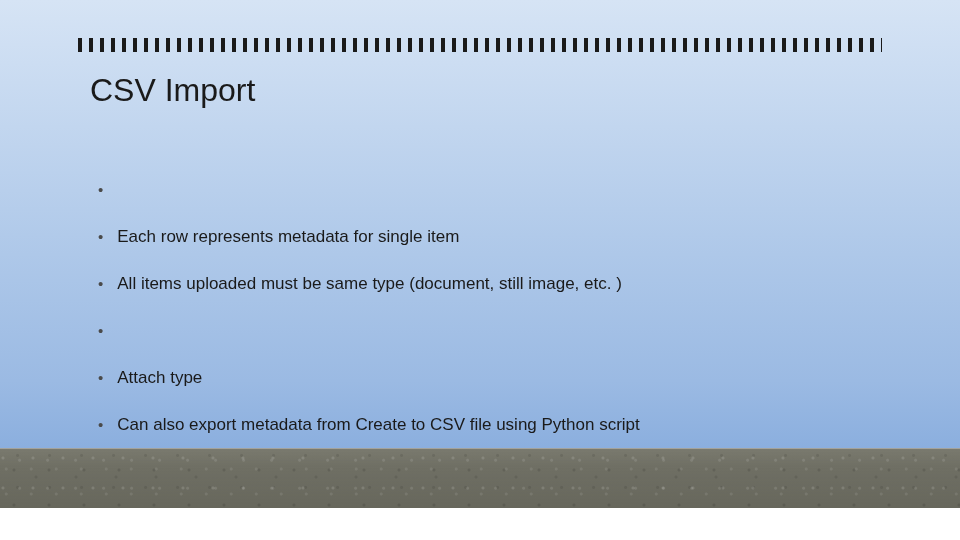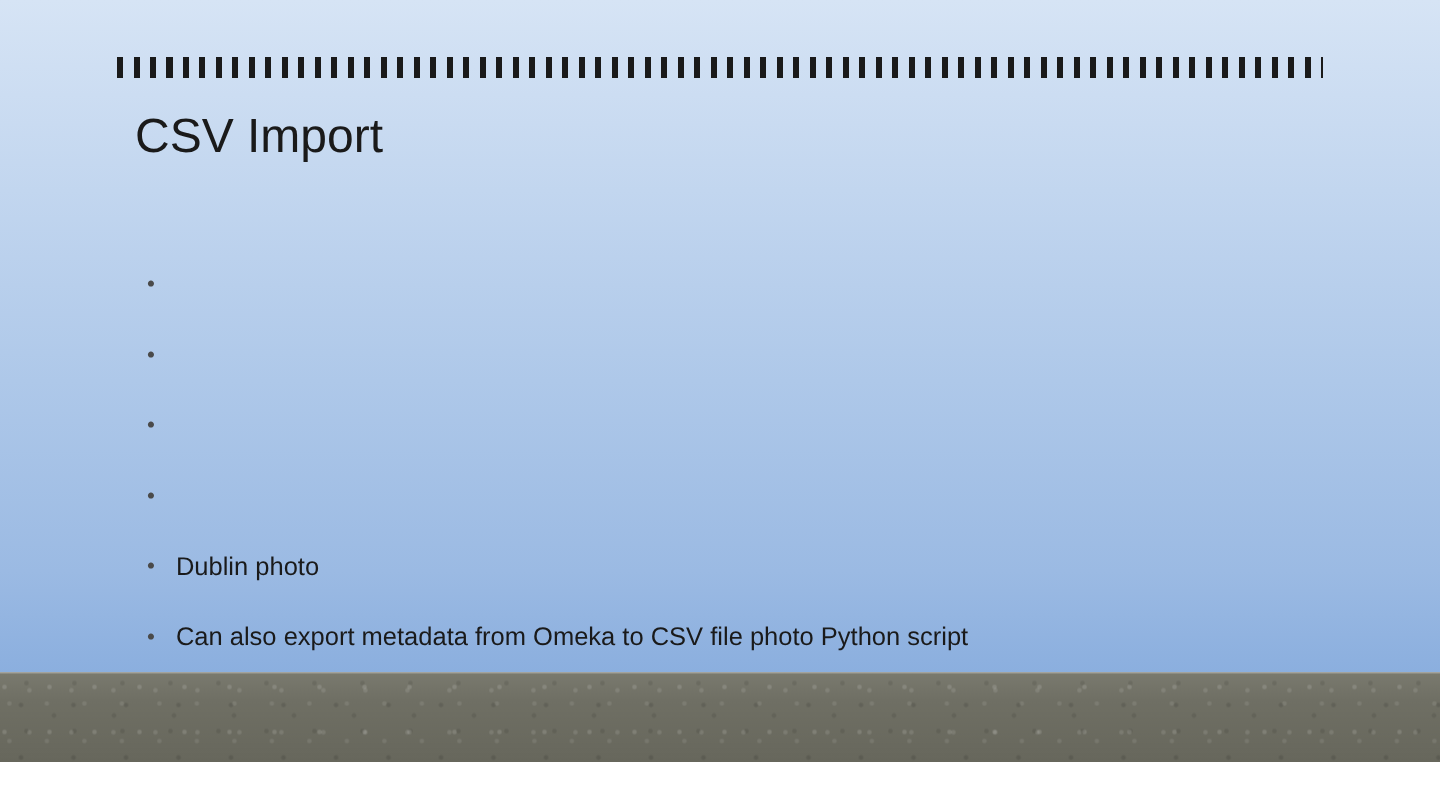--- a/index.html
+++ b/index.html
@@ -102,31 +102,33 @@
   <div class="dashed-border"></div>
 
   <h1 class="title">CSV Import</h1>
 
   <div class="content">
     <div class="bullet-item">
       <span class="bullet">•</span>
     </div>
     <div class="bullet-item">
       <span class="bullet">•</span>
+      <span class="bullet-text">Each row represents metadata for single item</span>
+    </div>
+    <div class="bullet-item">
+      <span class="bullet">•</span>
+      <span class="bullet-text">All items uploaded must be same type (document, still image, etc. )</span>
     </div>
     <div class="bullet-item">
       <span class="bullet">•</span>
     </div>
     <div class="bullet-item">
       <span class="bullet">•</span>
+      <span class="bullet-text">Attach type</span>
     </div>
     <div class="bullet-item">
       <span class="bullet">•</span>
-      <span class="bullet-text">Dublin photo</span>
-    </div>
-    <div class="bullet-item">
-      <span class="bullet">•</span>
-      <span class="bullet-text">Can also export metadata from Omeka to CSV file photo Python script</span>
+      <span class="bullet-text">Can also export metadata from Create to CSV file using Python script</span>
     </div>
   </div>
 
   <div class="bottom-texture"></div>
 </div>
 
 </body></html>

